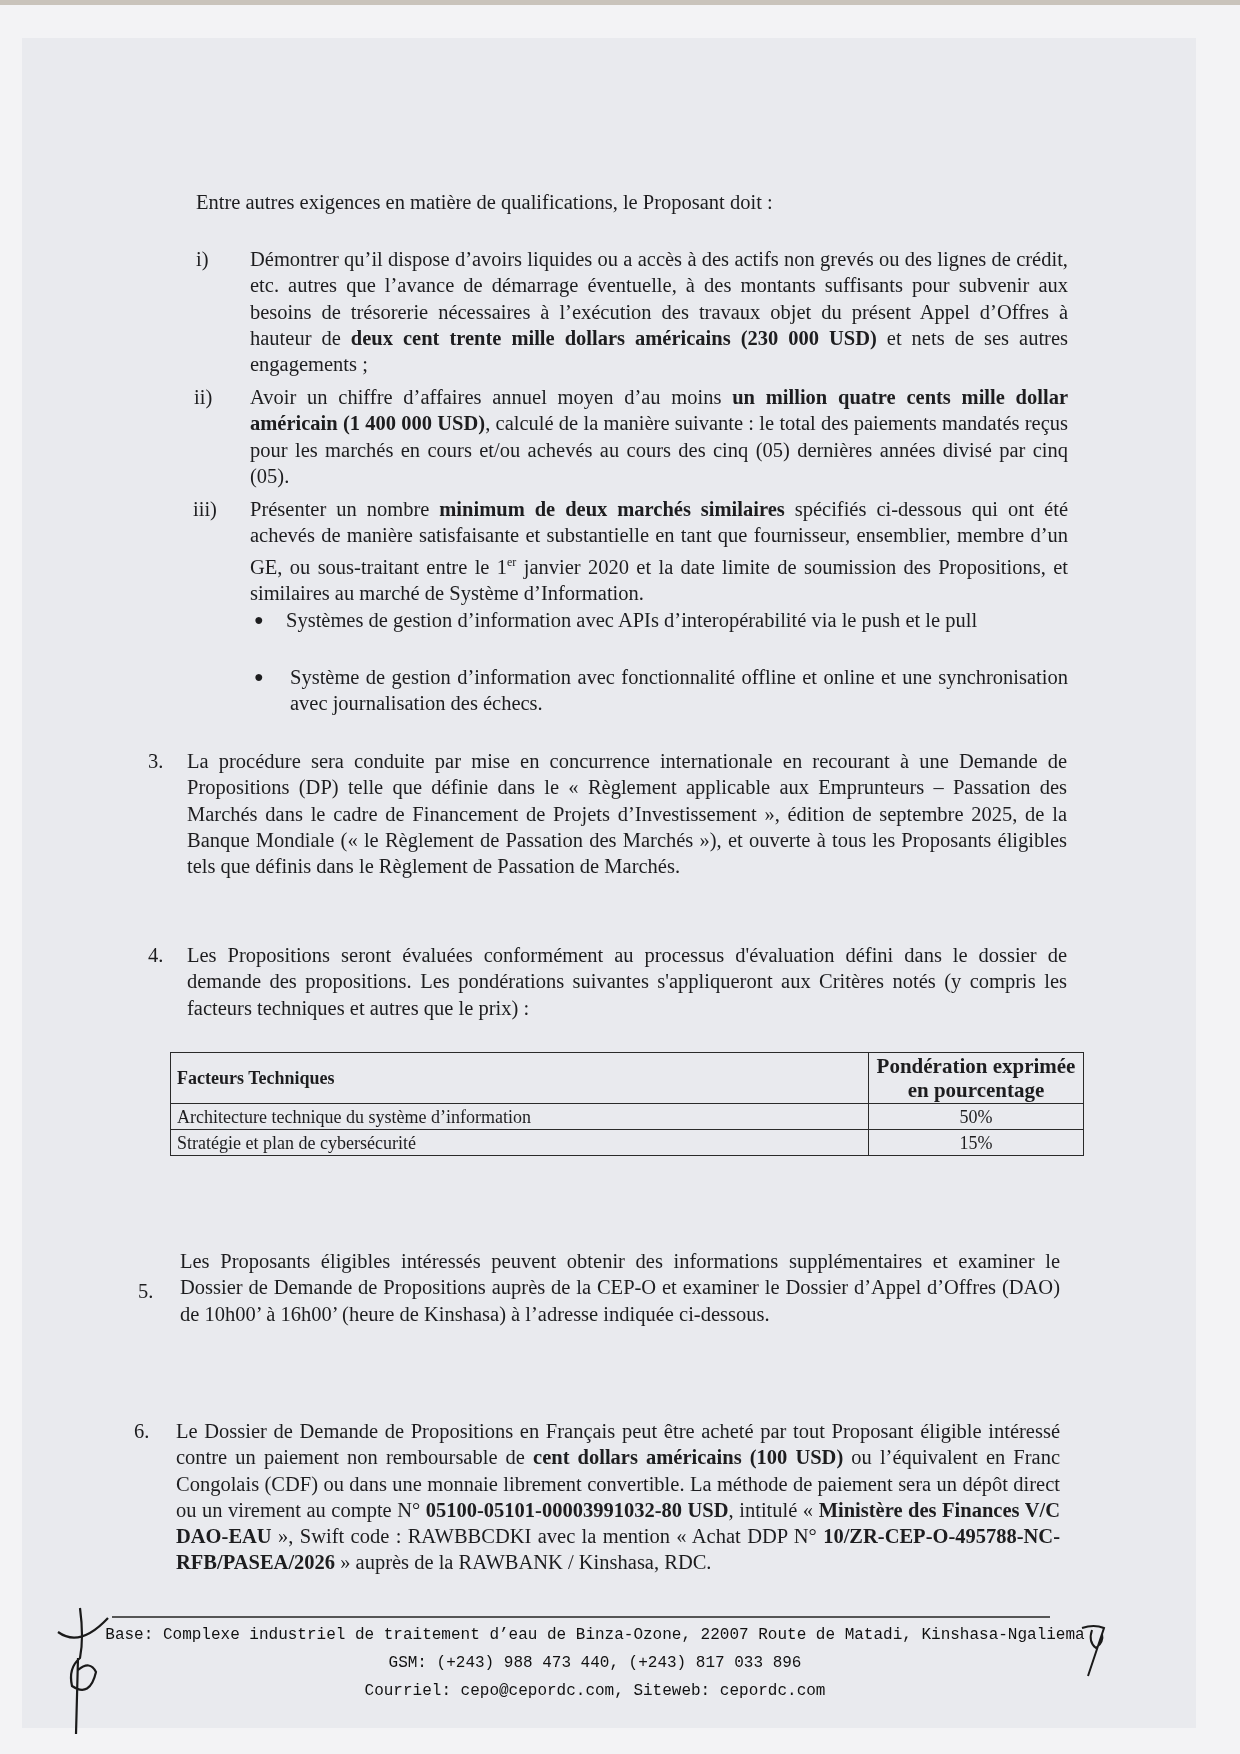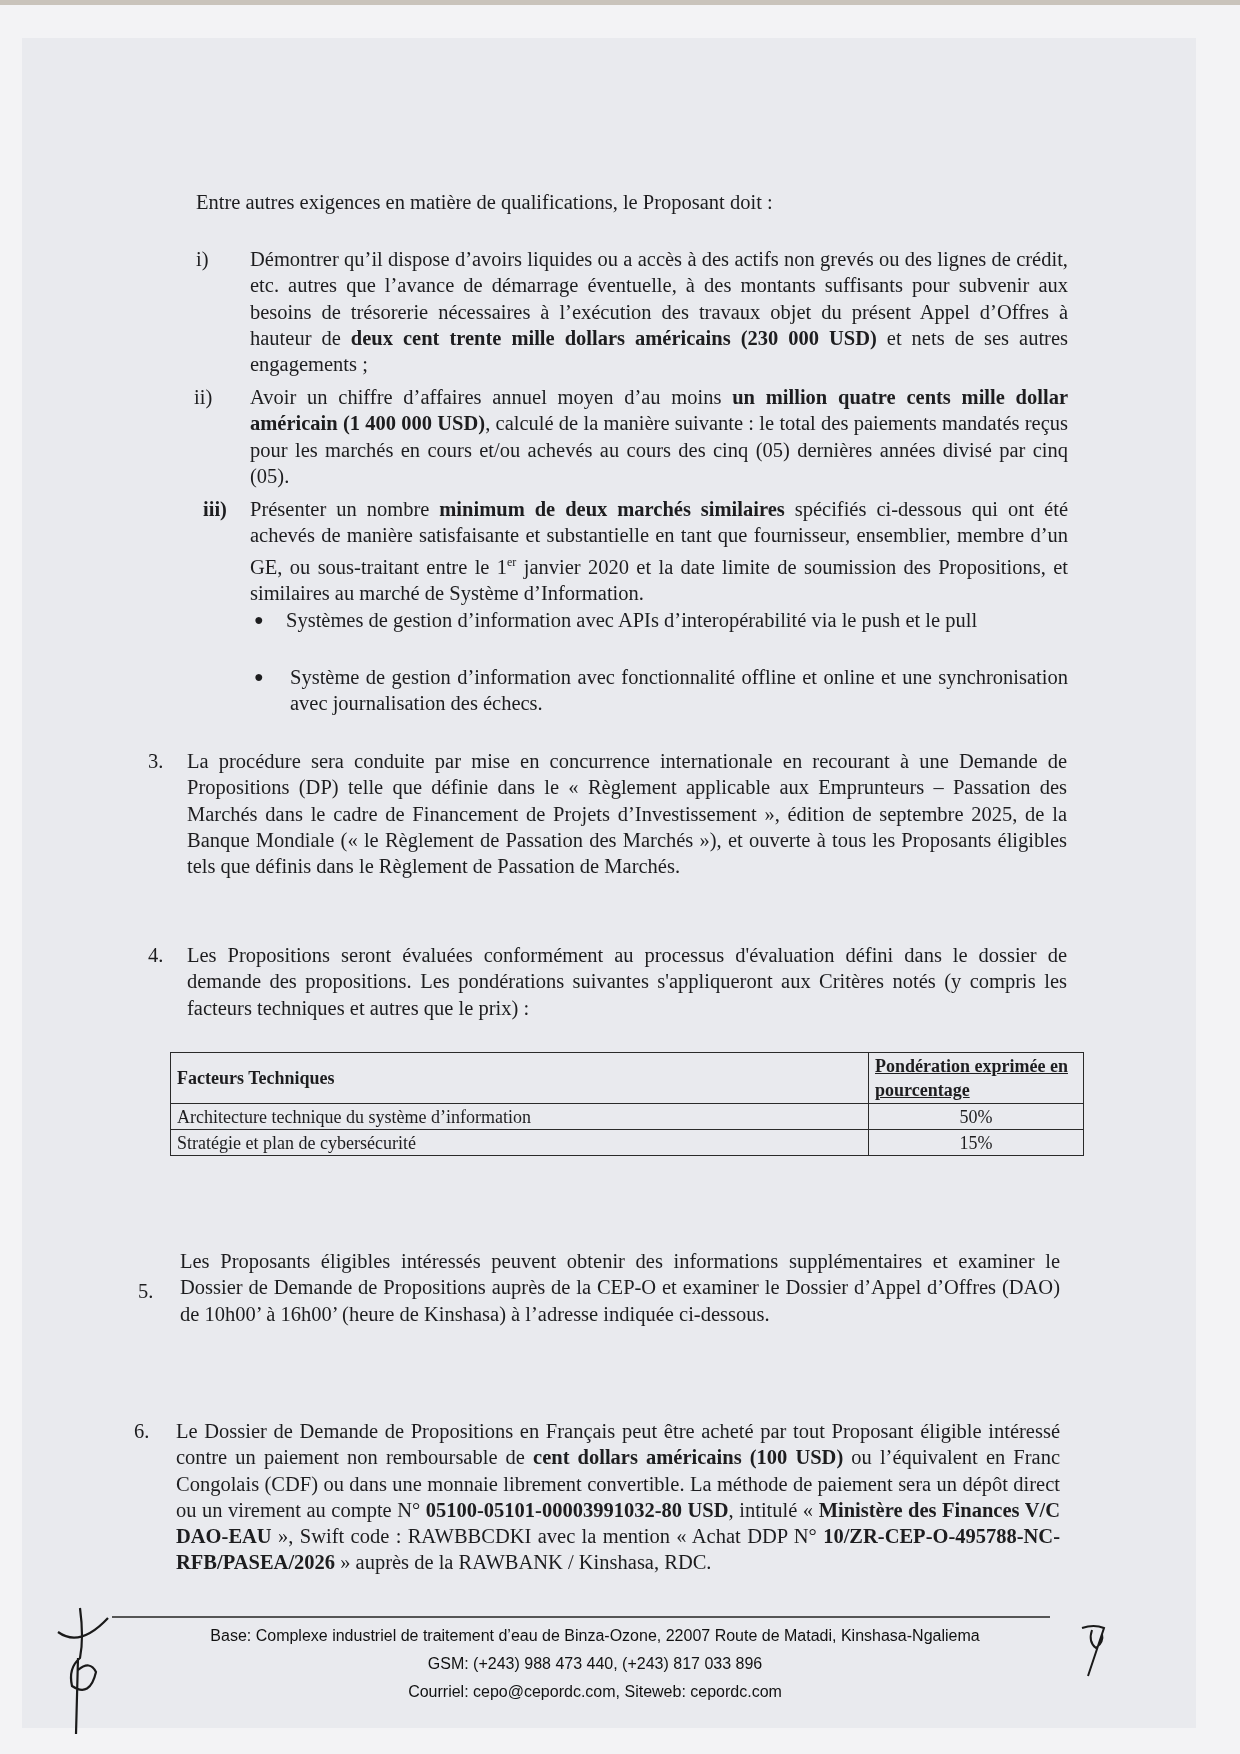--- a/index.html
+++ b/index.html
@@ -18,46 +18,46 @@
   .num { position:absolute; font-size:20.5px; line-height:26.3px; }
   b { font-weight:bold; }
   .bullet { position:absolute; font-size:16px; line-height:26.3px; }
 
   table.crit {
     position:absolute; left:170px; top:1052px; width:914px;
     border-collapse:collapse; font-size:18px; line-height:20px;
   }
   table.crit td, table.crit th { border:1.5px solid #2a2a2a; padding:0 6px; vertical-align:middle; }
   table.crit th { font-weight:bold; text-align:left; height:50px; }
-  table.crit th.w { width:202px; font-size:18px; line-height:24px;text-decoration:underline; }
+  table.crit th.w { text-align:center; width:202px; font-size:21px; line-height:24px; }
   table.crit td.w { text-align:center; }
   table.crit td.j { text-align:justify; }
 
   .footer-rule { position:absolute; left:112px; top:1616px; width:938px; height:1.5px; background:#555; }
   .footer { position:absolute; left:70px; width:1050px; text-align:center;
-            font-family:Liberation Sans, sans-serif; font-size:16px; line-height:23px; color:#111; }
+            font-family:Liberation Mono, monospace; font-size:16px; line-height:23px; color:#111; }
   .sig, .initials { position:absolute; }
 </style>
 </head>
 <body>
 
 <div class="topstrip"></div>
 <div class="scan-area"></div>
 
 <div class="content">
 
   <div class="p" style="left:196px; top:189px; width:880px;">Entre autres exigences en matière de qualifications, le Proposant doit :</div>
 
   <div class="num" style="left:196px; top:246px;">i)</div>
   <div class="p rich" style="left:250px; top:246px; width:818px;">Démontrer qu’il dispose d’avoirs liquides ou a accès à des actifs non grevés ou des lignes de crédit, etc. autres que l’avance de démarrage éventuelle, à des montants suffisants pour subvenir aux besoins de trésorerie nécessaires à l’exécution des travaux objet du présent Appel d’Offres à hauteur de <b>deux cent trente mille dollars américains (230 000 USD)</b> et nets de ses autres engagements ;</div>
 
   <div class="num" style="left:194px; top:384px;">ii)</div>
   <div class="p rich" style="left:250px; top:384px; width:818px;">Avoir un chiffre d’affaires annuel moyen d’au moins <b>un million quatre cents mille dollar américain (1 400 000 USD)</b>, calculé de la manière suivante : le total des paiements mandatés reçus pour les marchés en cours et/ou achevés au cours des cinq (05) dernières années divisé par cinq (05).</div>
 
-  <div class="num" style="left:203px; top:496px;font-weight:bold;">iii)</div>
+  <div class="num" style="left:193px; top:496px;">iii)</div>
   <div class="p rich" style="left:250px; top:496px; width:818px;">Présenter un nombre <b>minimum de deux marchés similaires</b> spécifiés ci-dessous qui ont été achevés de manière satisfaisante et substantielle en tant que fournisseur, ensemblier, membre d’un GE, ou sous-traitant entre le 1<sup style="font-size: 12px;">er</sup> janvier 2020 et la date limite de soumission des Propositions, et similaires au marché de Système d’Information.</div>
 
   <div class="bullet" style="left:254px; top:607px;">●</div>
   <div class="p" style="left:286px; top:607px; width:778px;">Systèmes de gestion d’information avec APIs d’interopérabilité via le push et le pull</div>
   <div class="bullet" style="left:254px; top:664px;">●</div>
   <div class="p" style="left:290px; top:664px; width:778px;">Système de gestion d’information avec fonctionnalité offline et online et une synchronisation avec journalisation des échecs.</div>
 
   <div class="num" style="left:148px; top:748px;">3.</div>
   <div class="p rich" style="left:187px; top:748px; width:880px;">La procédure sera conduite par mise en concurrence internationale en recourant à une Demande de Propositions (DP) telle que définie dans le « Règlement applicable aux Emprunteurs – Passation des Marchés dans le cadre de Financement de Projets d’Investissement », édition de septembre 2025, de la Banque Mondiale (« le Règlement de Passation des Marchés »), et ouverte à tous les Proposants éligibles tels que définis dans le Règlement de Passation de Marchés.</div>
 

